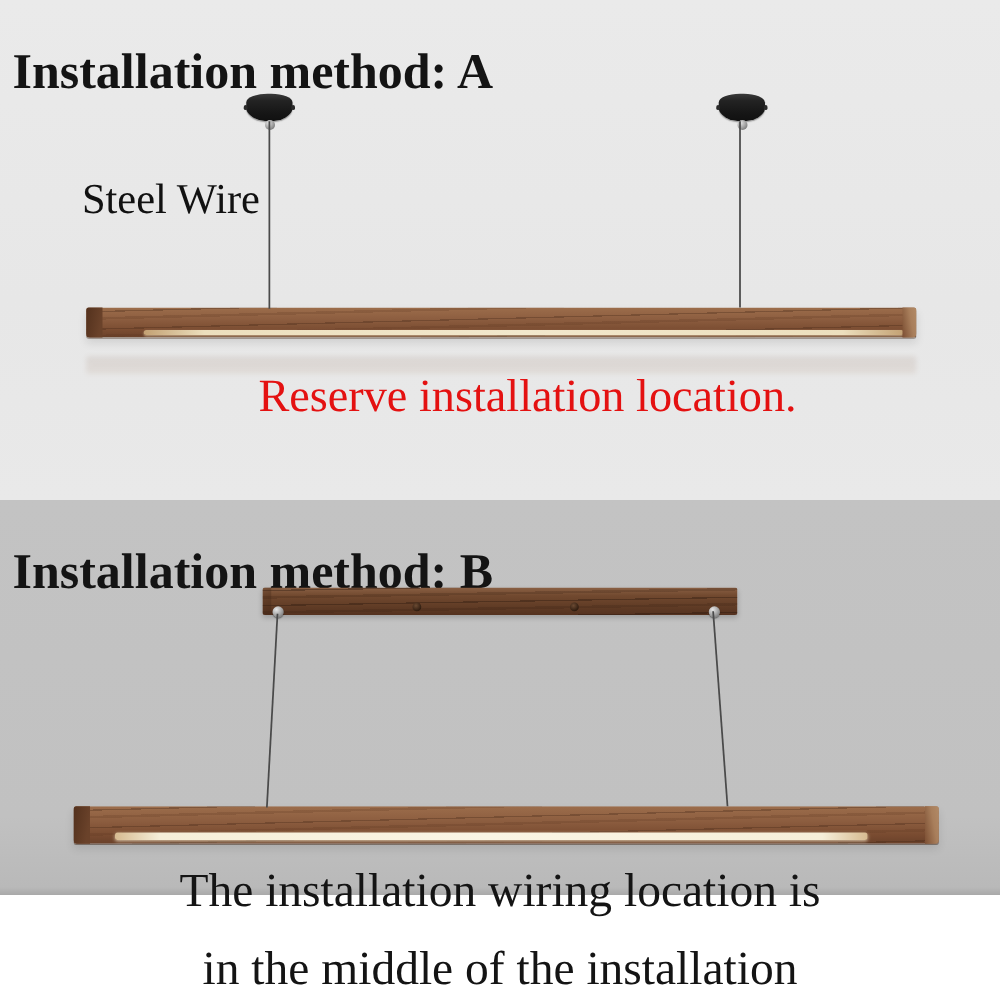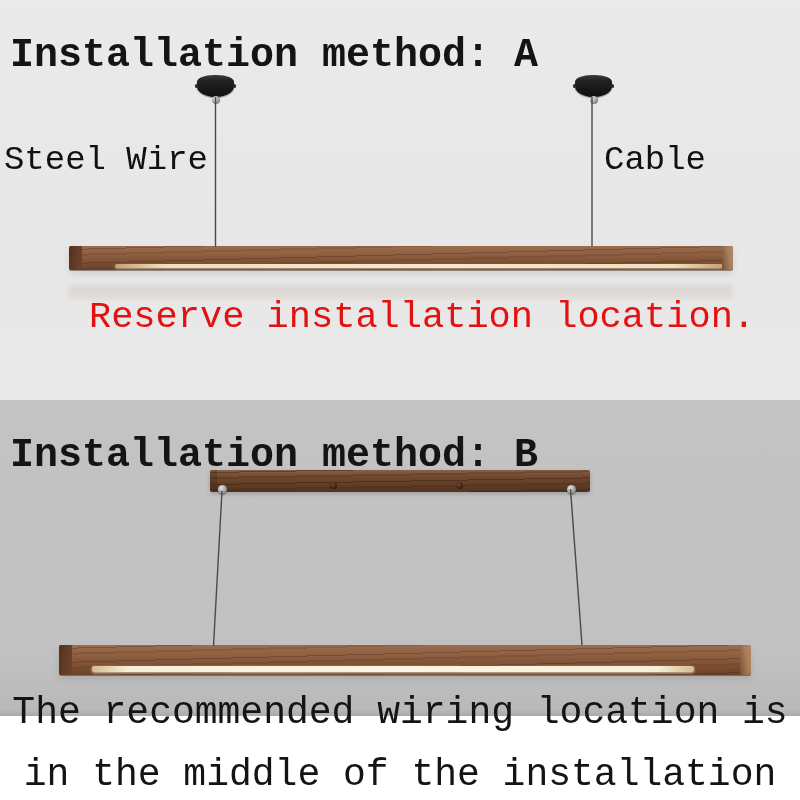--- a/index.html
+++ b/index.html
@@ -1,18 +1,18 @@
 <!DOCTYPE html>
 <html><head>
 <meta charset="utf-8">
 <style>
   html,body{margin:0;padding:0;background:#ffffff;}
   .page{
     position:relative;width:800px;height:800px;overflow:hidden;
-    font-family:Liberation Mono, monospace;
+    font-family:Liberation Serif, serif;
     -webkit-font-smoothing:antialiased;
   }
   
   .method-a{
     position:absolute;left:0;top:0;width:800px;height:400px;
     background:linear-gradient(180deg,#eaeaea 0%,#e7e7e7 60%,#e9e9e9 100%);
   }
   .method-b{
     position:absolute;left:0;top:400px;width:800px;height:316px;
     background:linear-gradient(180deg,#c3c3c3 0%,#c1c1c1 80%,#b9b9b9 98%,#a9a9a9 100%);
@@ -136,21 +136,20 @@
       <div class="connector"></div>
     </div>
     <div class="canopy canopy-right">
       <div class="cup"></div>
       <div class="nub-l"></div>
       <div class="nub-r"></div>
       <div class="connector"></div>
     </div>
 
     <div class="wire-label label-steel">Steel Wire</div>
-    <div class="wire-label label-cable">Cable</div>
 
     <div class="light-bar bar-a">
       <div class="end-left"></div>
       <div class="led-strip"></div>
       <div class="end-right"></div>
     </div>
     <div class="bar-reflection"></div>
 
     <div class="caption-red">Reserve installation location.</div>
   </section>
@@ -166,21 +165,21 @@
       <div class="screw" style="right:14px;"></div>
     </div>
 
     <div class="light-bar bar-b">
       <div class="end-left"></div>
       <div class="led-strip"></div>
       <div class="end-right"></div>
     </div>
 
     <div class="caption-b">
-      <div>The recommended wiring location is</div>
+      <div>The installation wiring location is</div>
       <div>in the middle of the installation</div>
     </div>
   </section>
 
   <svg class="wires" width="800" height="800" viewBox="0 0 800 800">
     <line x1="215.5" y1="97" x2="215.5" y2="247"></line>
     <line x1="592" y1="97" x2="592" y2="246"></line>
     <line x1="222" y1="491" x2="213.5" y2="646"></line>
     <line x1="570.5" y1="489" x2="582" y2="645"></line>
   </svg>

